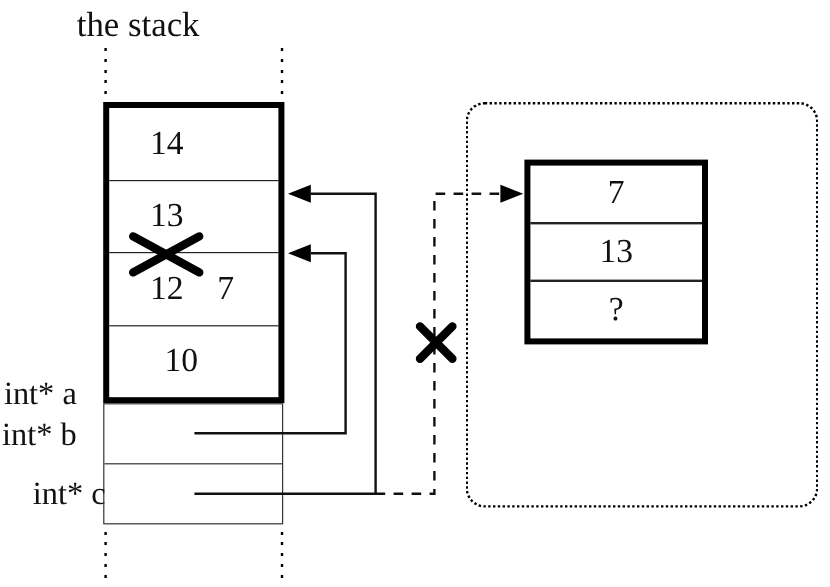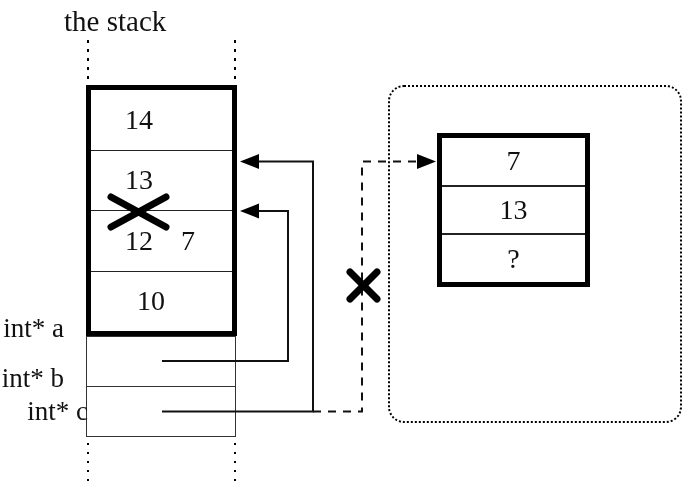--- a/index.html
+++ b/index.html
@@ -31,21 +31,21 @@
   #stack-below{
     position:absolute;left:86px;top:336px;width:150px;height:101px;
     box-sizing:border-box;border:1.5px solid #333;display:flex;flex-direction:column;background:#fff;
   }
   .brow{flex:1 1 0;box-sizing:border-box;}
   .brow:first-child{border-bottom:1.5px solid #333;}
 
   .ptr-label{position:absolute;left:0;width:64px;text-align:right;font-size:27px;
     line-height:28px;white-space:nowrap;}
   #label-a{top:314px;}
-  #label-b{top:364px;text-align:right;}
+  #label-b{top:348px;text-align:right;}
   #label-c{top:397px;padding-left:24px;}
 
   #heap-region{
     position:absolute;left:388px;top:85px;width:294px;height:338px;
     box-sizing:border-box;border:2px dotted #000;border-radius:16px;background:#fff;
   }
   #heap-frame{
     position:absolute;left:437px;top:133px;width:153px;height:154px;
     box-sizing:border-box;border:5px solid #000;
     display:flex;flex-direction:column;background:#fff;

